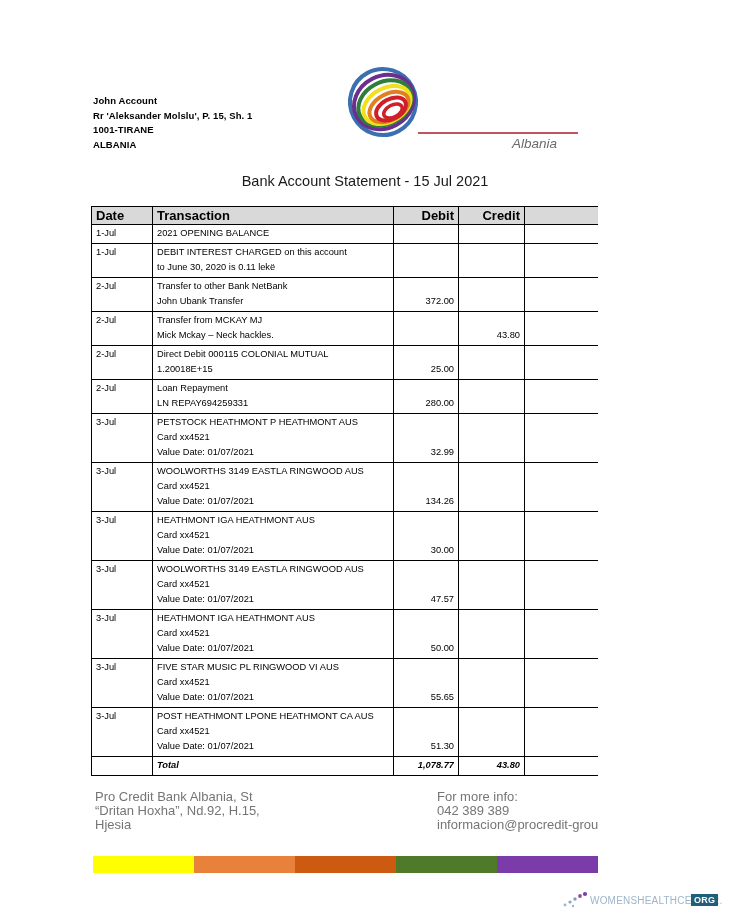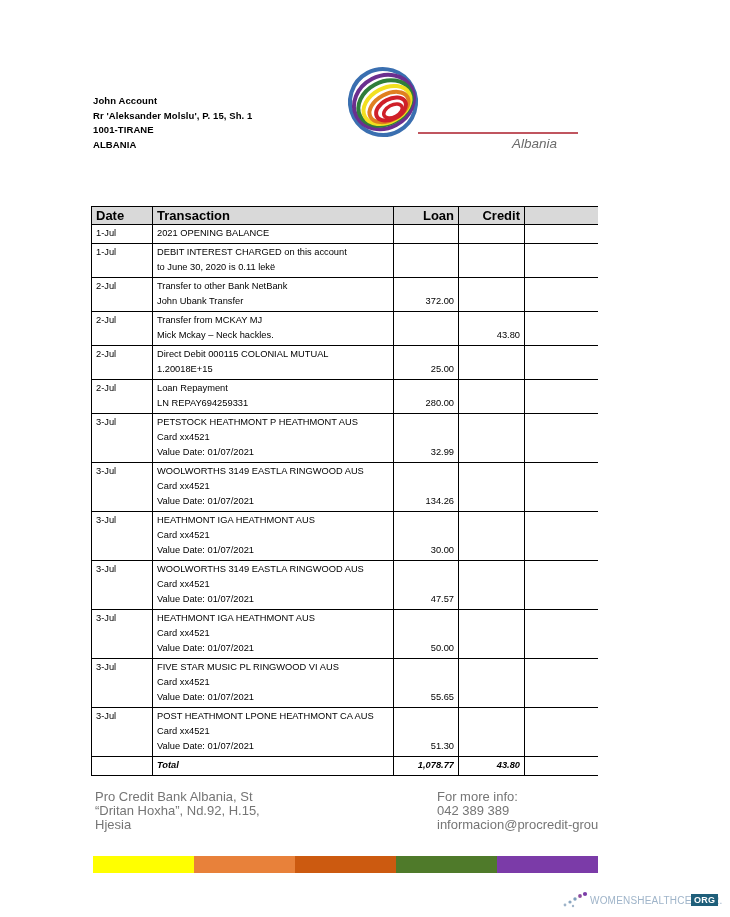--- a/index.html
+++ b/index.html
@@ -240,36 +240,37 @@
           <ellipse cx="49" cy="43" rx="25" ry="17" stroke="#f2e020" stroke-width="4" transform="rotate(-28 49 43)"></ellipse>
           <ellipse cx="51" cy="45" rx="21" ry="13" stroke="#e08020" stroke-width="4" transform="rotate(-28 51 45)"></ellipse>
           <ellipse cx="53" cy="47" rx="16" ry="10" stroke="#cf2029" stroke-width="4" transform="rotate(-28 53 47)"></ellipse>
           <ellipse cx="55" cy="49" rx="10" ry="6" stroke="#cf2029" stroke-width="3.5" transform="rotate(-28 55 49)"></ellipse>
         </g>
       </svg>
       <div class="brand-rule"></div>
       <div class="brand-sub">Albania</div>
     </div>
 
+    <div class="doc-title">Bank Account Statement - 15 Jul 2021</div>
   </div>
 
   <div class="table-clip">
     <table class="stmt">
       <colgroup>
         <col class="c-date">
           <col class="c-txn">
           <col class="c-debit">
           <col class="c-credit">
           <col class="c-balance">
       </colgroup>
       <thead>
         <tr>
           <th class="h-date">Date</th>
           <th class="h-txn">Transaction</th>
-          <th class="h-debit">Loan</th>
+          <th class="h-debit">Debit</th>
           <th class="h-credit">Credit</th>
           <th class="h-balance">Balance</th>
         </tr>
       </thead>
       <tbody id="stmt-body">
           <tr>
             <td class="date">
               <div class="cell-lines">
                 <div class="ln">1-Jul</div>
               </div>

